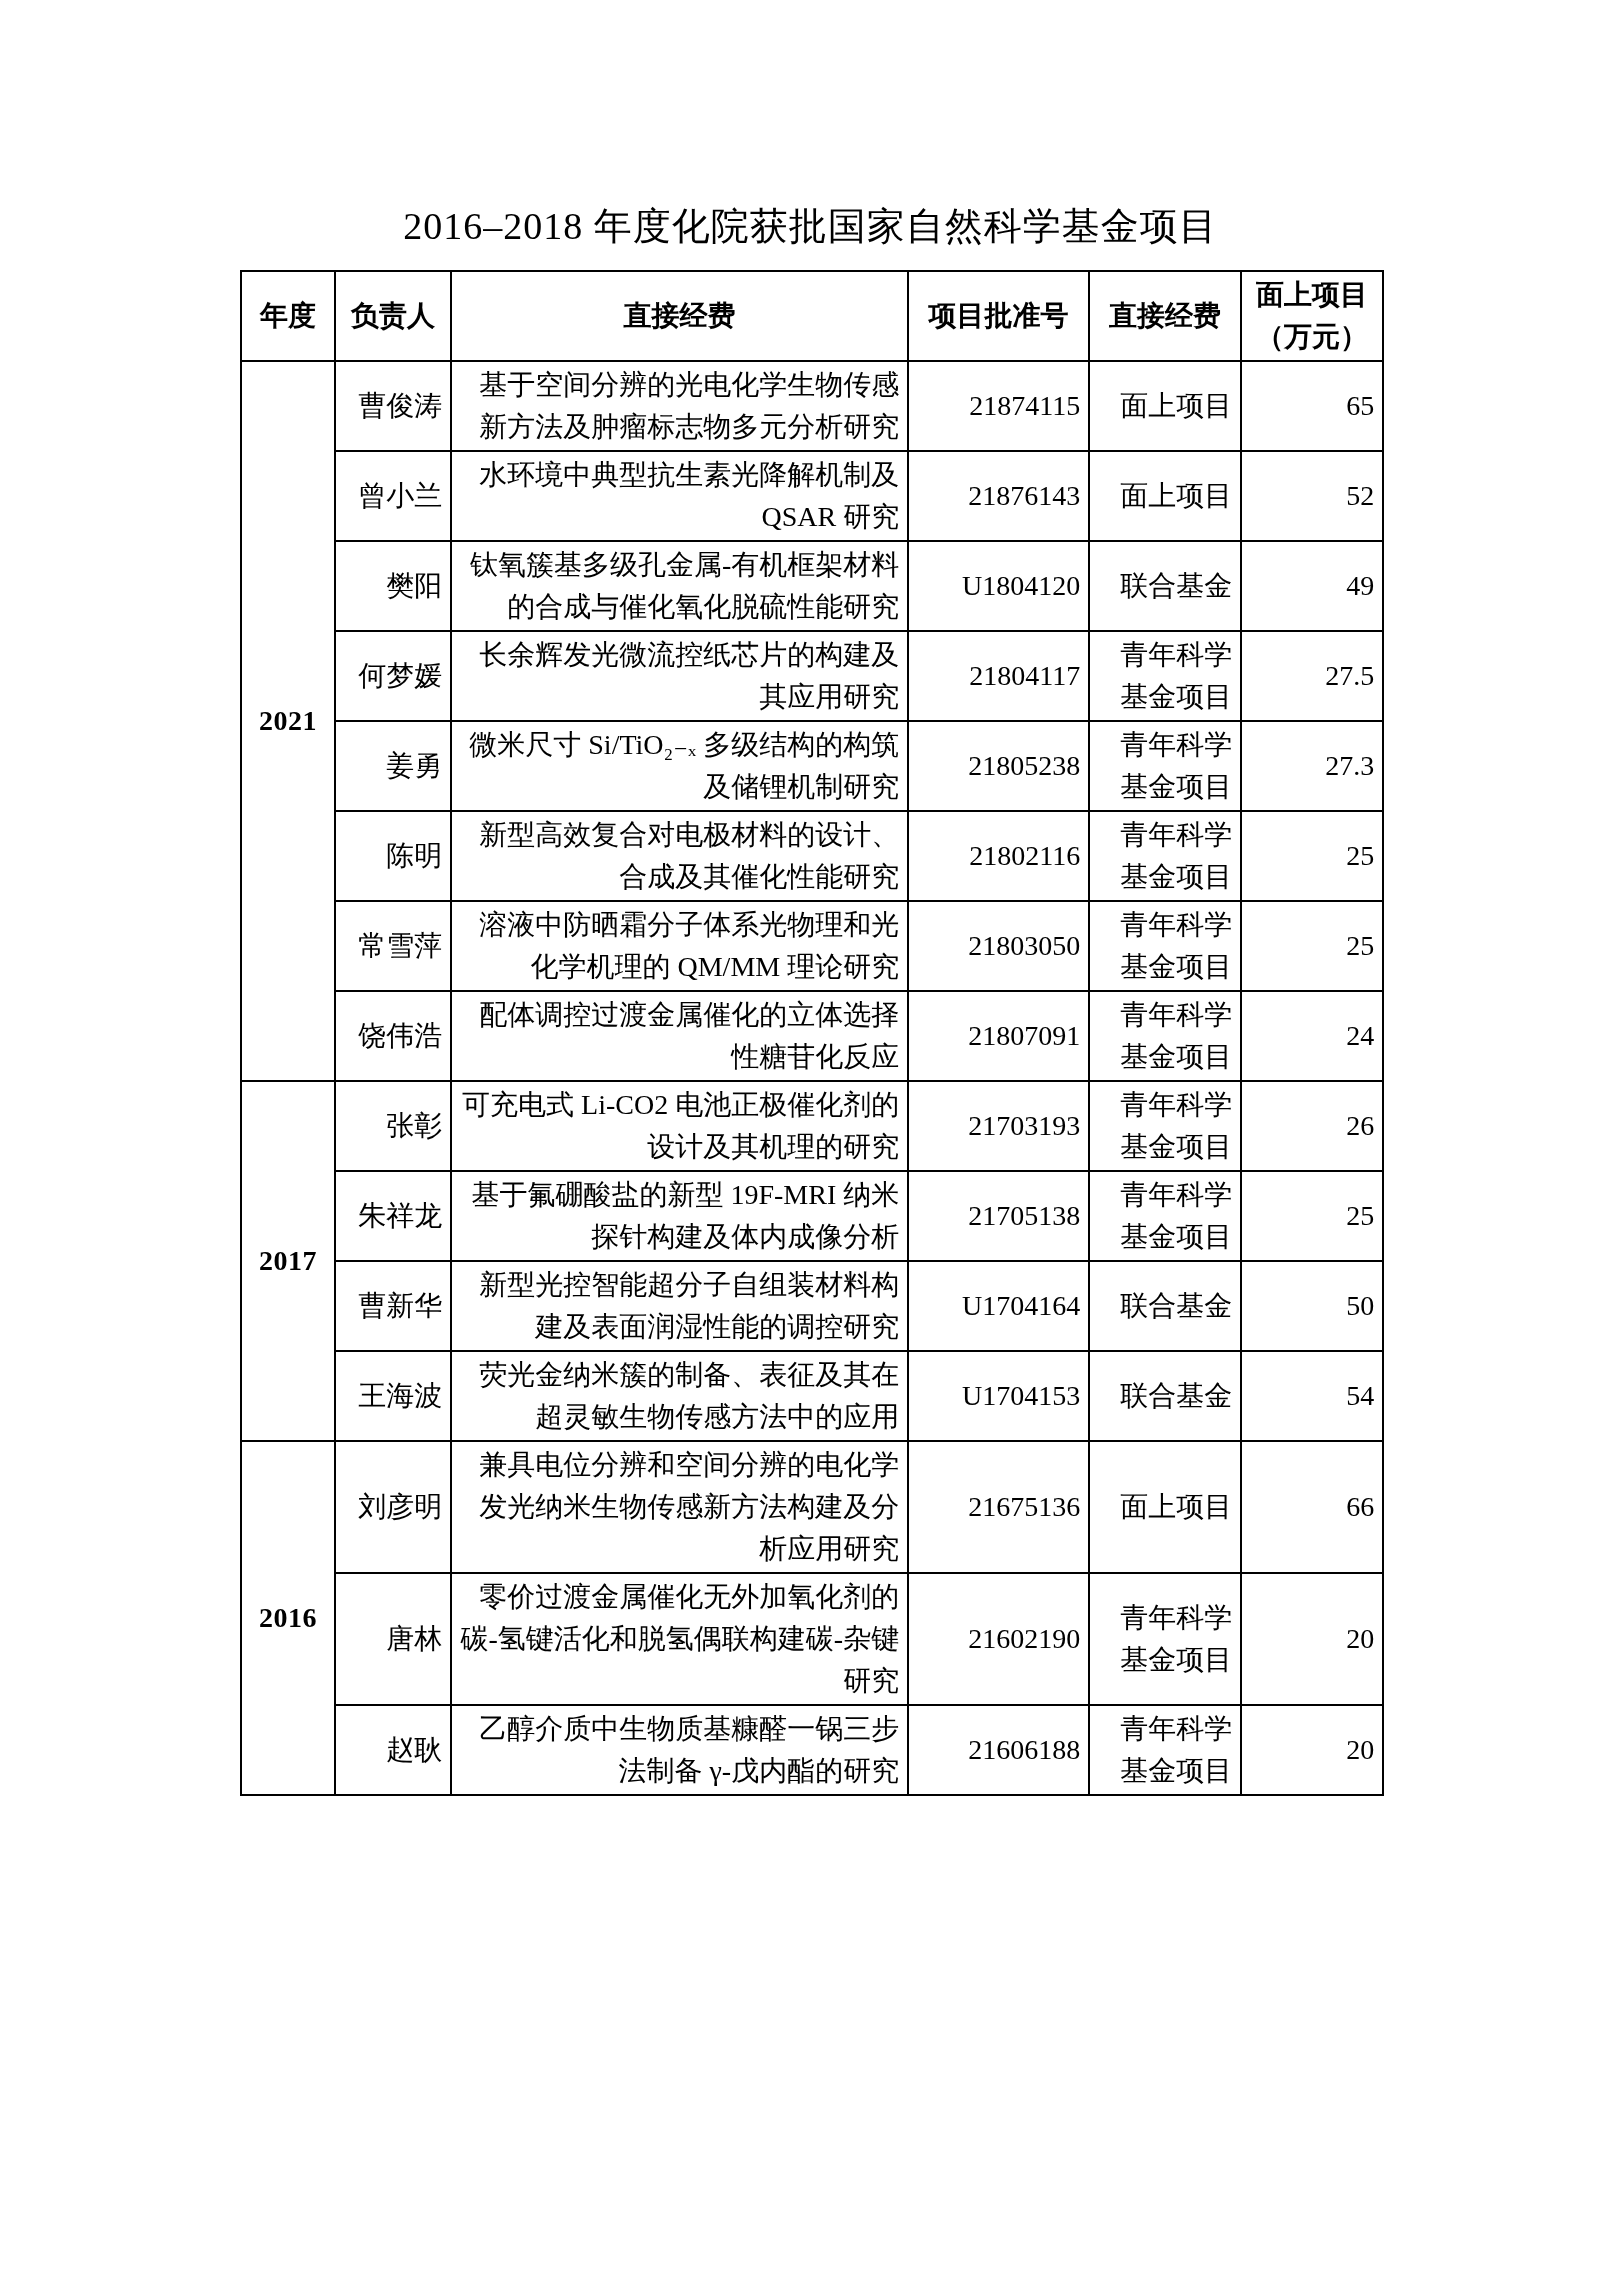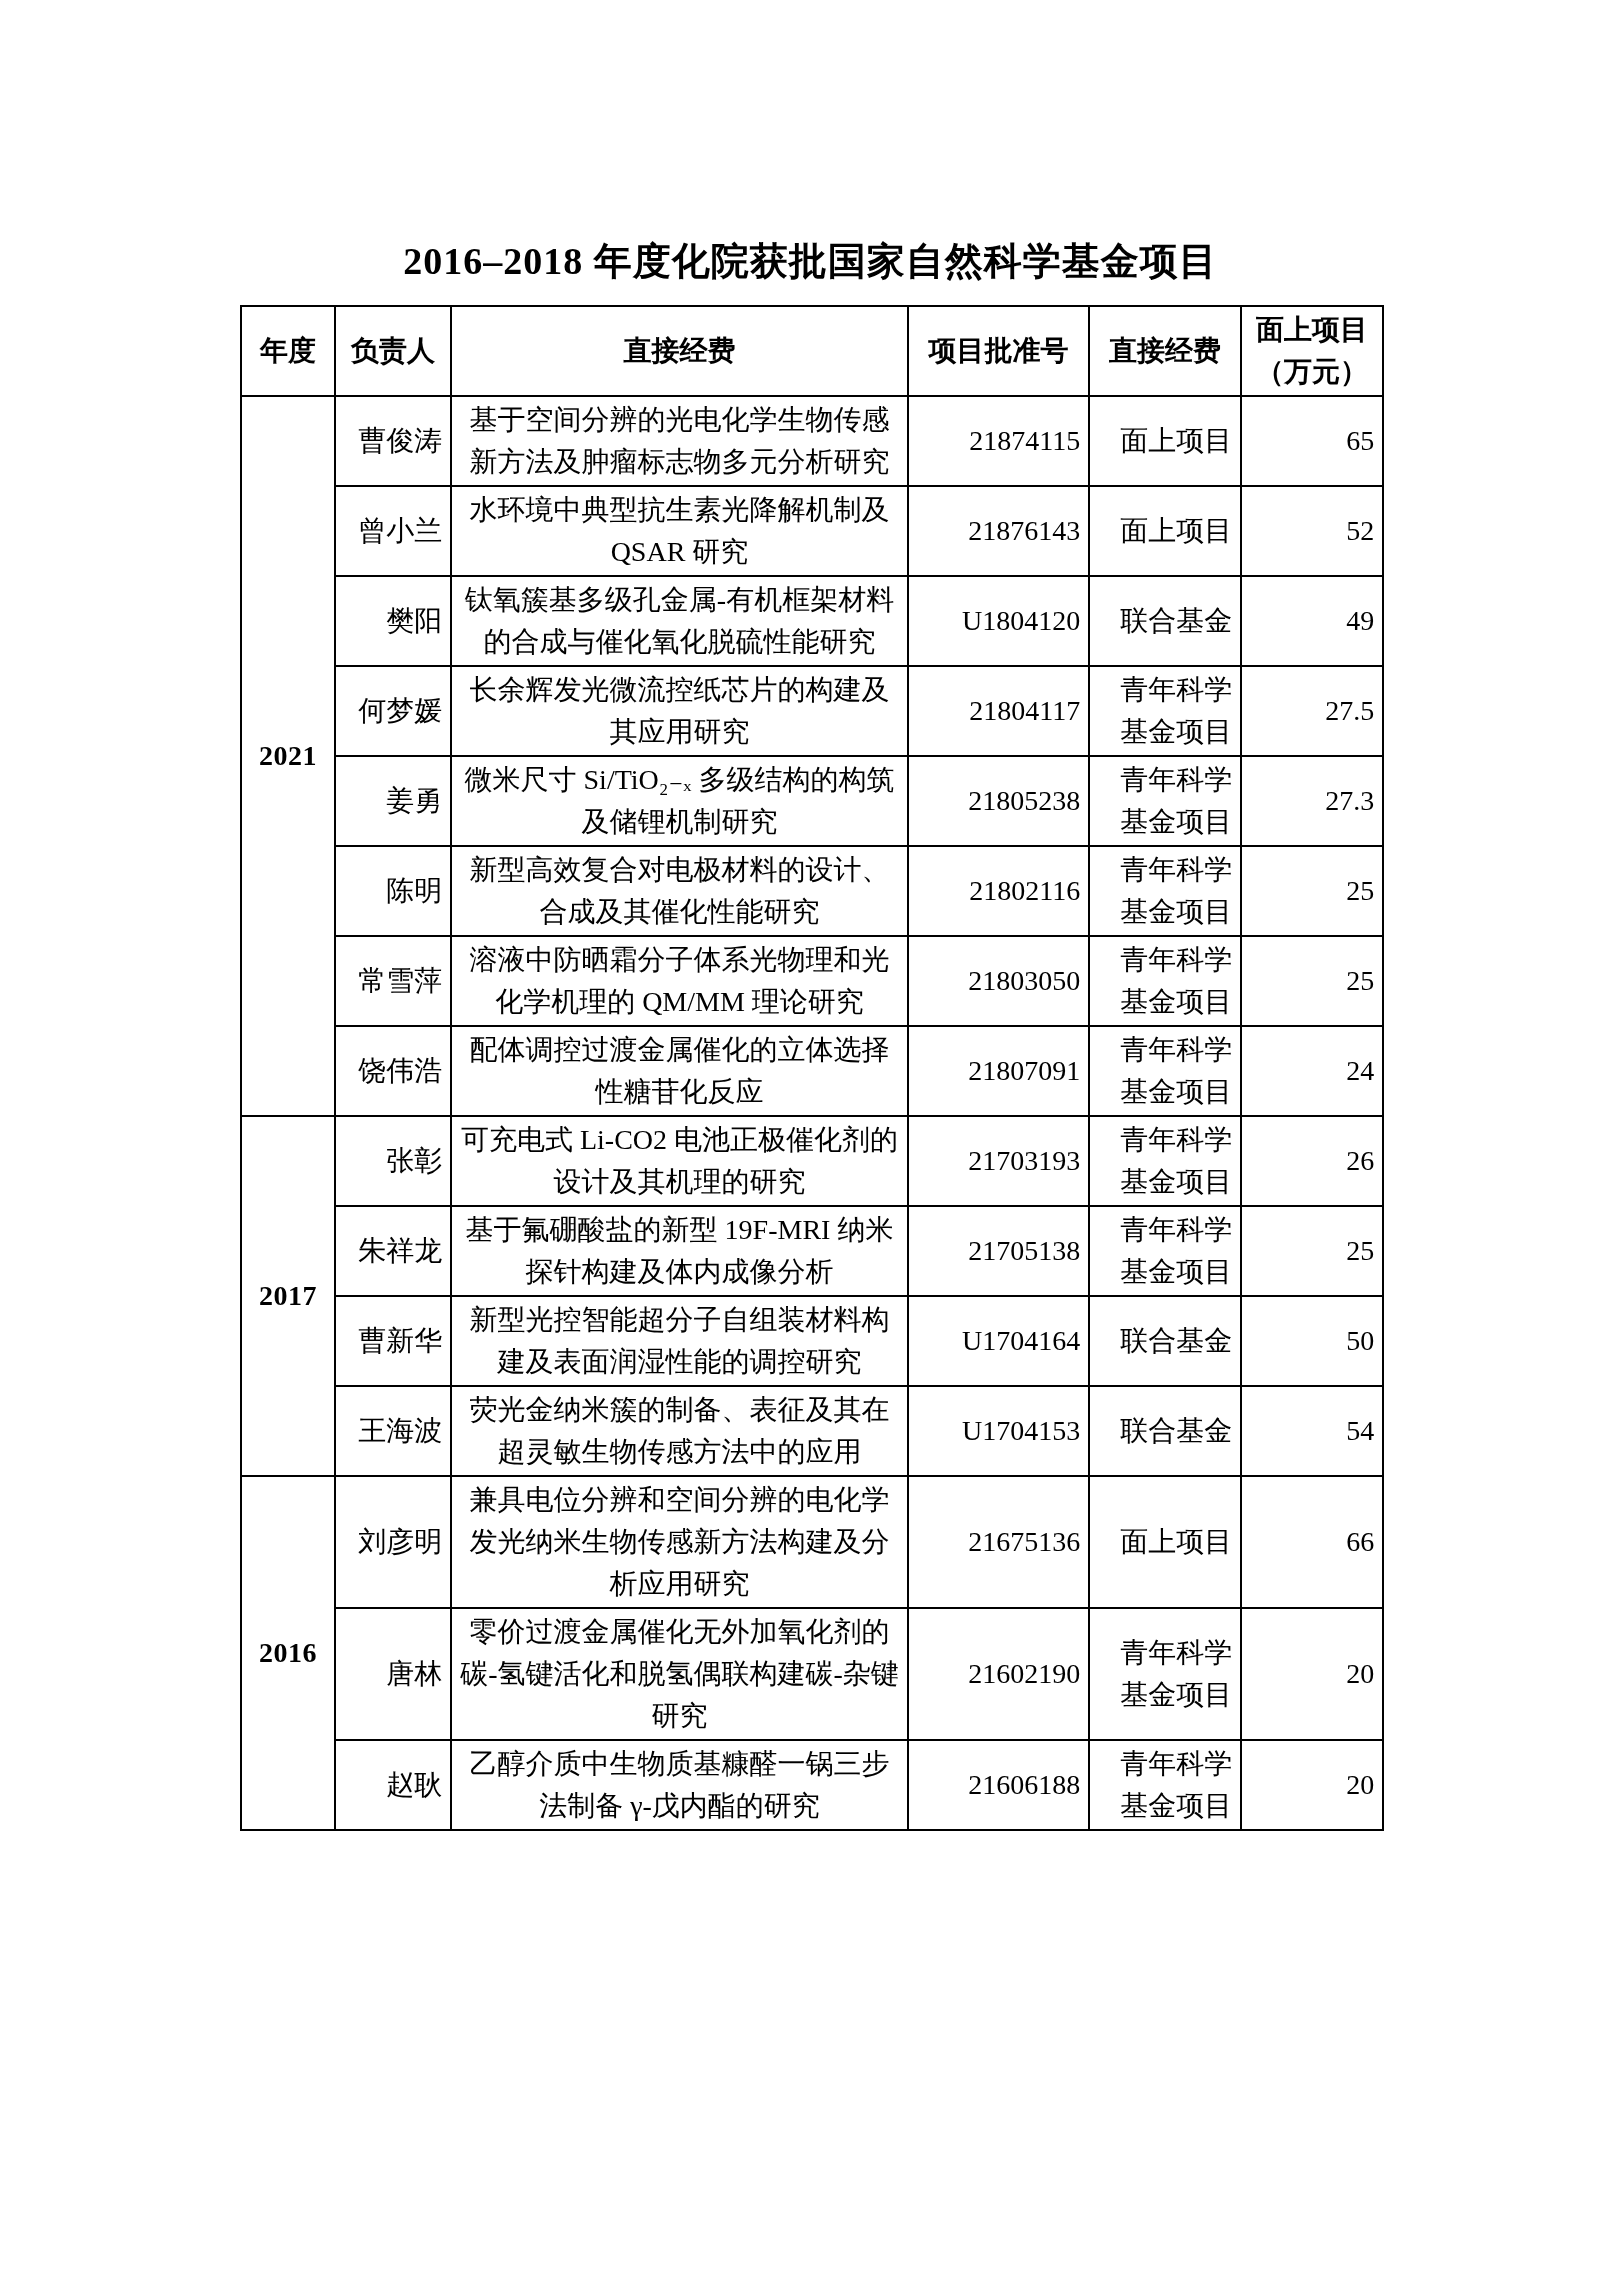--- a/index.html
+++ b/index.html
@@ -10,23 +10,22 @@
     position: relative;
     font-family: "Liberation Serif", "DejaVu Serif", serif;
     color: #000000;
     overflow: hidden;
   }
   .page { width: 1621px; height: 2293px; background: #ffffff; }
   .page-title {
     padding-top: 201px;
     text-align: center;
     font-size: 38px;
-    font-weight: bold;
+    font-weight: normal;
     letter-spacing: 1px;
-    margin-top: 35px;
   }
   table.projects {
     border-collapse: collapse;
     table-layout: fixed;
     width: 1142px;
     margin: 17.6px 0 0 240px;
   }
   col.c-year     { width: 94px; }
   col.c-pi       { width: 116px; }
   col.c-title    { width: 457px; }
@@ -47,21 +46,21 @@
     height: 88px;
     padding: 2px 5.9px;
   }
   table.projects td { padding: 2px 7.8px; }
   td.year {
     font-weight: bold;
     text-align: center;
     letter-spacing: 0.5px;
   }
   td.pi, td.grant, td.category, td.funding { text-align: right; }
-  td.title { text-align: center; padding: 2px 12.7px; }
+  td.title { text-align: right; padding: 2px 12.7px; }
   tr.body-row td { height: 88px; }
 </style>
 </head>
 <body>
 
 <div class="page">
 
   <div class="page-title">2016–2018 年度化院获批国家自然科学基金项目</div>
 
   <table class="projects">

